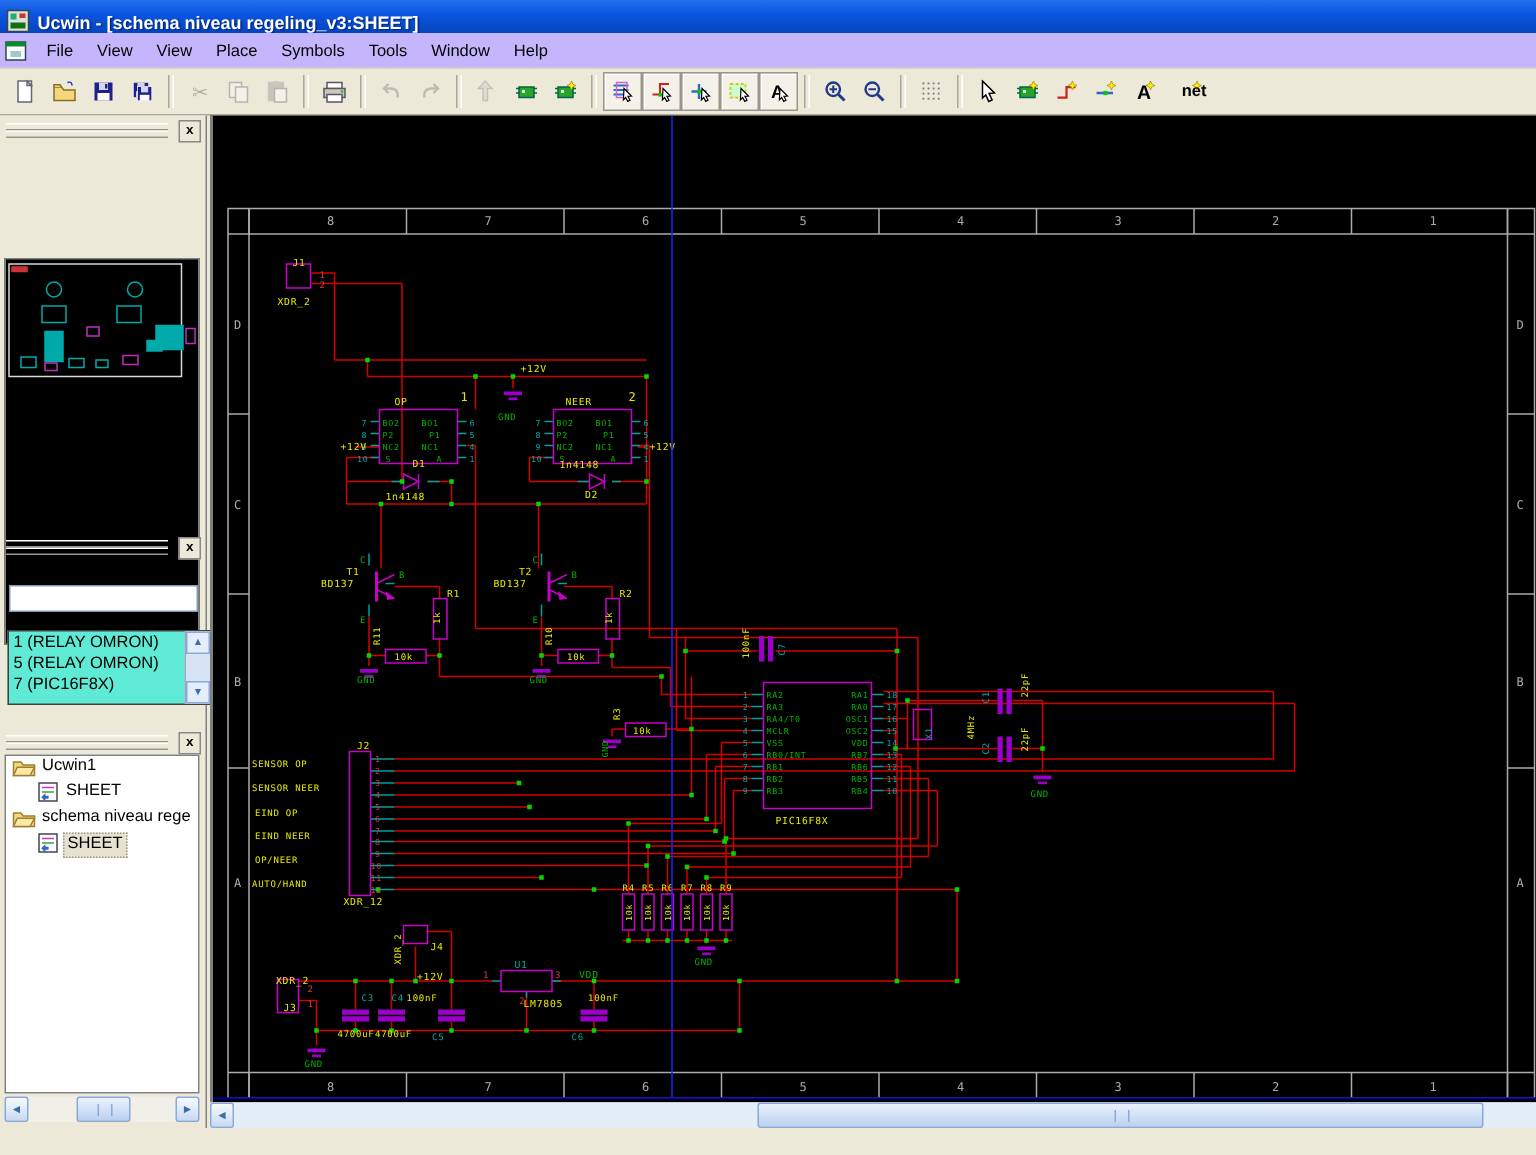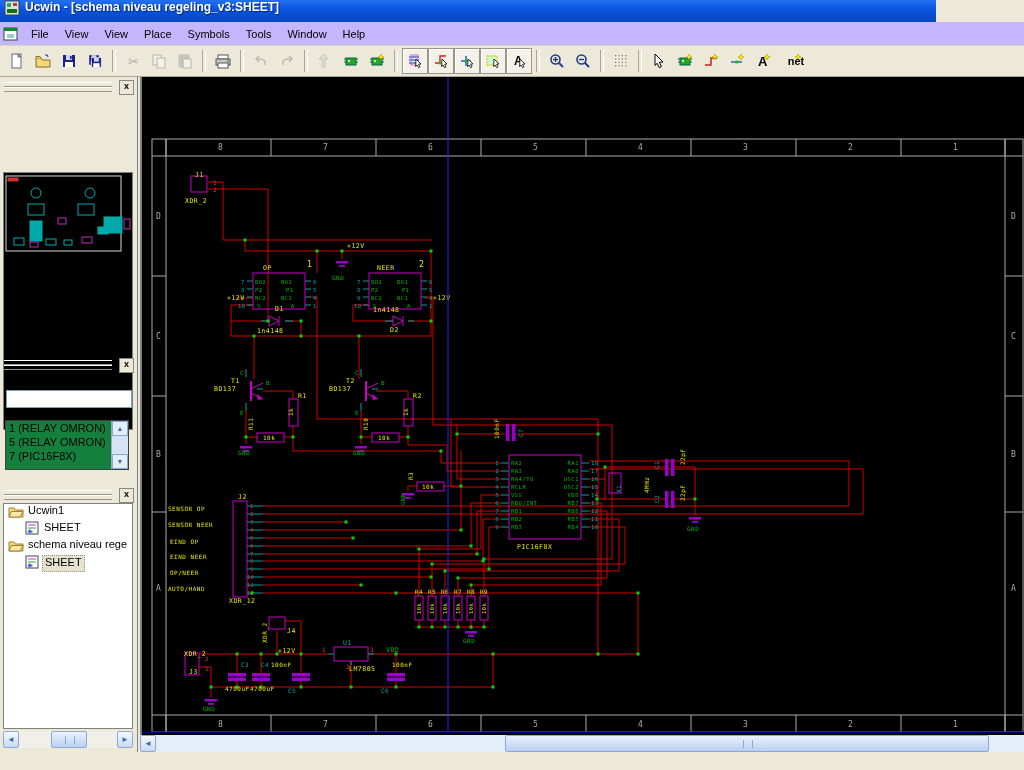--- a/index.html
+++ b/index.html
@@ -1,21 +1,21 @@
 <!DOCTYPE html>
 <html><head>
 <meta charset="utf-8">
 <style>
   html,body{margin:0;padding:0;background:#444;}
   .root{position:relative;width:1024px;height:770px;overflow:hidden;background:#ECE9D8;
         font-family:"Liberation Sans",sans-serif;font-size:11px;color:#000;}
   
-  .titlebar{position:absolute;left:0;top:0;width:936px;height:22px;
+  .titlebar{position:absolute;left:0;top:0;width:1024px;height:22px;
     background:linear-gradient(180deg,#2470F2 0%,#0B54DE 45%,#0646BE 100%);
-    display:flex;align-items:flex-start;padding-left:4px;box-sizing:border-box;}
+    display:flex;align-items:flex-end;padding-left:4px;box-sizing:border-box;}
   .titlebar .title{color:#fff;font-weight:bold;font-size:12px;margin-left:5px;
     text-shadow:1px 1px 1px #00237a;white-space:nowrap;}
   .appicon,.mdiicon{display:inline-block;width:16px;height:16px;}
   
   .menubar{position:absolute;left:0;top:22px;width:1024px;height:23px;background:#c4b5fd;
     display:flex;align-items:center;border-bottom:1px solid #d8d4c0;}
   .mdiicon{margin:0 4px 0 3px;}
   .menu-item{padding:3px 8px;cursor:default;}
   
   .toolbar{position:absolute;left:0;top:46px;width:1024px;height:31px;background:#ECE9D8;
@@ -34,21 +34,21 @@
   .gripper .ridge{position:absolute;left:2px;top:2px;width:108px;height:3px;
     border-top:1px solid #fff;border-bottom:1px solid #9a968a;}
   .gripper .ridge2{top:7px;}
   .gripper .close{position:absolute;right:1px;top:0px;width:13px;height:13px;background:#ECE9D8;
     border:1px solid #888;font-size:9px;line-height:11px;text-align:center;font-weight:bold;}
   .blackpane{position:absolute;left:3px;top:95px;width:130px;height:258px;background:#000;
     border:1px solid #808080;box-sizing:border-box;}
   .sb-label{position:absolute;left:8px;top:374px;}
   .sb-input{position:absolute;left:6px;top:390px;width:120px;height:16px;border:1px solid #7f9db9;
     background:#fff;font-size:11px;padding:0 2px;}
-  .sb-list{position:absolute;left:5px;top:420px;width:124px;height:50px;background:#15803d;
+  .sb-list{position:absolute;left:5px;top:420px;width:136px;height:50px;background:#5eead4;
     border:1px solid #404040;box-sizing:border-box;}
   .sb-item{height:14px;line-height:14px;padding-left:3px;white-space:nowrap;overflow:hidden;}
   .sb-scroll{position:absolute;right:0;top:0;width:16px;height:100%;background:#D6E3F5;
     border-left:1px solid #9ab;}
   .sb-scroll .arr{position:absolute;left:0;width:16px;height:15px;background:#E4EEFB;
     border:1px solid #8CA8D8;box-sizing:border-box;color:#3A6EA5;font-size:7px;text-align:center;line-height:13px;}
   .tree{position:absolute;left:3px;top:503px;width:130px;height:226px;background:#fff;
     border:1px solid #808080;box-sizing:border-box;overflow:hidden;}
   .tree-item{height:17px;display:flex;white-space:nowrap;}
   .tree-item .lbl{padding:0 2px;margin-left:2px;}

